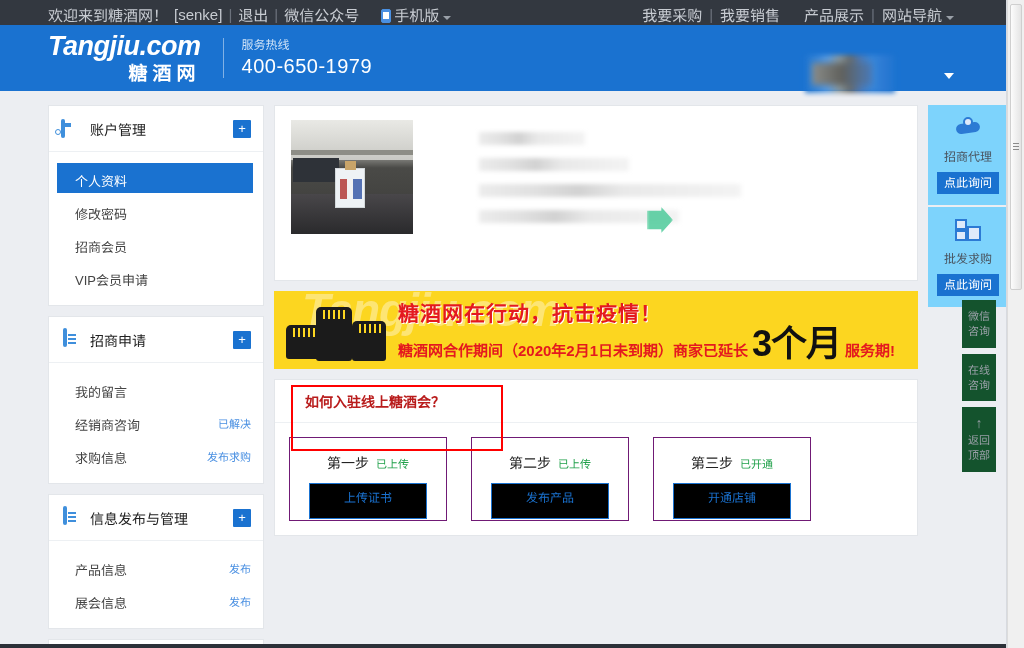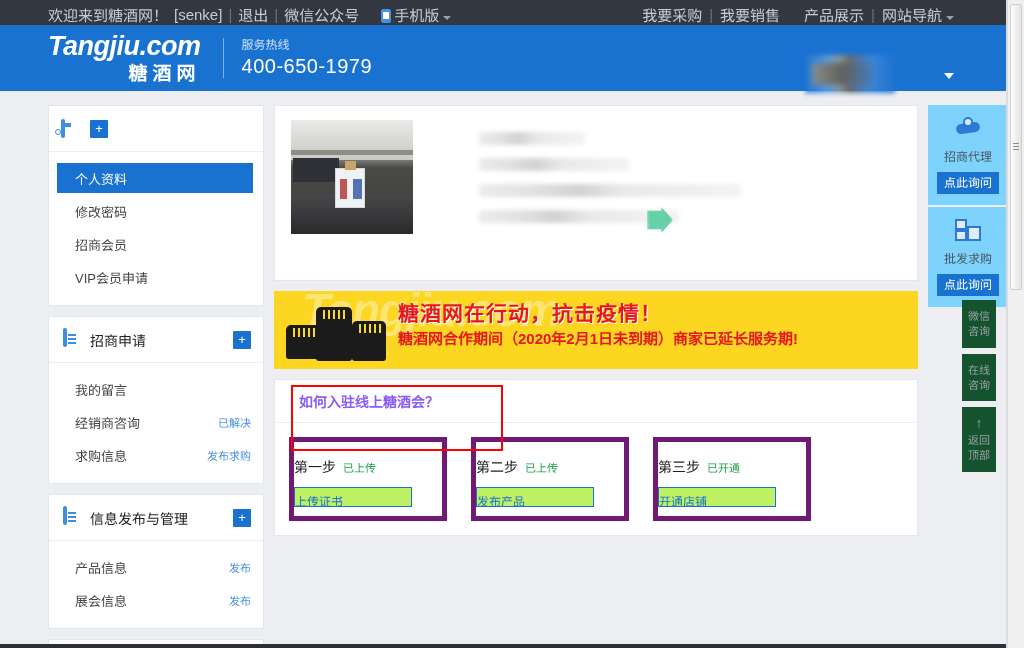--- a/index.html
+++ b/index.html
@@ -203,22 +203,22 @@
     font-size: 13px;
     line-height: 18px;
     text-align: center;
     cursor: pointer;
     border-radius: 1px;
   }
   .side-list { padding: 8px 0 10px 0; }
   .side-item {
     height: 30px;
     display: flex;
-    align-items: center;
-    padding: 0 12px 0 26px;
+    align-items: flex-start;
+    padding: 8px 12px 0 26px;
     font-size: 13px;
     color: #444;
     cursor: pointer;
     margin: 3px 0;
     box-sizing: border-box;
   }
   .side-item .si-label { flex: 1; }
   .side-item .si-tag {
     font-size: 11px;
     color: #4a90e2;
@@ -441,24 +441,24 @@
   
   .steps-panel {
     margin-top: 10px;
     background: #fff;
     border: 1px solid #e3e6ea;
   }
   .steps-head {
     height: 42px;
     display: flex;
     align-items: center;
-    padding-left: 24px;
+    padding-left: 30px;
     font-size: 14px;
     font-weight: bold;
-    color: #8b5cf6;
+    color: #b91c1c;
     border-bottom: 1px solid #edf0f3;
   }
   .red-box {
     position: absolute;
     left: 291px;
     top: 385px;
     width: 212px;
     height: 66px;
     border: 2px solid #ff0000;
     box-sizing: border-box;
@@ -466,45 +466,46 @@
     z-index: 40;
   }
   .steps-grid {
     display: flex;
     flex-wrap: wrap;
     padding: 14px 14px 0 14px;
   }
   .step-card {
     width: 158px;
     height: 84px;
-    border: 5px solid #701a75;
+    border: 1px solid #701a75;
     box-sizing: border-box;
     margin: 0 0 14px 0;
     padding-top: 14px;
+    text-align: center;
   }
   .step-card + .step-card { margin-left: 0; }
   .step-title-row {
     font-size: 14px;
     color: #222;
     margin-bottom: 11px;
   }
   .step-status {
     color: #21a14b;
     font-size: 11px;
     margin-left: 7px;
   }
   .step-btn {
     display: inline-block;
     min-width: 118px;
-    height: 20px;
+    height: 36px;
     line-height: 28px;
     border: 1px solid #1a72d0;
     color: #1a72d0;
     font-size: 12px;
-    background: #bef264;
+    background: #000000;
     cursor: pointer;
     box-sizing: border-box;
   }
 
   
   .rightcol {
     width: 80px;
     flex: 0 0 80px;
     margin-left: 10px;
   }
@@ -683,20 +684,21 @@
     <div class="user-caret"></div>
   </div>
 
   <div class="content">
 
     <div class="sidebar">
 
       <div class="side-block">
         <div class="side-head">
           <span class="sh-icon"><span class="ic-card"></span></span>
+          <span class="sh-title">账户管理</span>
           <span class="sh-toggle">+</span>
         </div>
         <div class="side-list">
           <div class="side-item active">
             <span class="si-label">个人资料</span>
           </div>
           <div class="side-item">
             <span class="si-label">修改密码</span>
           </div>
           <div class="side-item">
@@ -787,20 +789,21 @@
               <div class="knuckles"></div>
             </div>
           <div class="fist f3">
               <div class="knuckles"></div>
             </div>
         </div>
         <div class="promo-text">
           <div class="promo-l1">糖酒网在行动，抗击疫情！</div>
           <div class="promo-l2">
             <span>糖酒网合作期间（2020年2月1日未到期）商家已延长</span>
+            <span class="promo-big">3个月</span>
             <span>服务期!</span>
           </div>
         </div>
       </div>
 
       <div class="steps-panel">
         <div class="steps-head">如何入驻线上糖酒会？</div>
         <div class="steps-grid">
 
           <div class="step-card">

